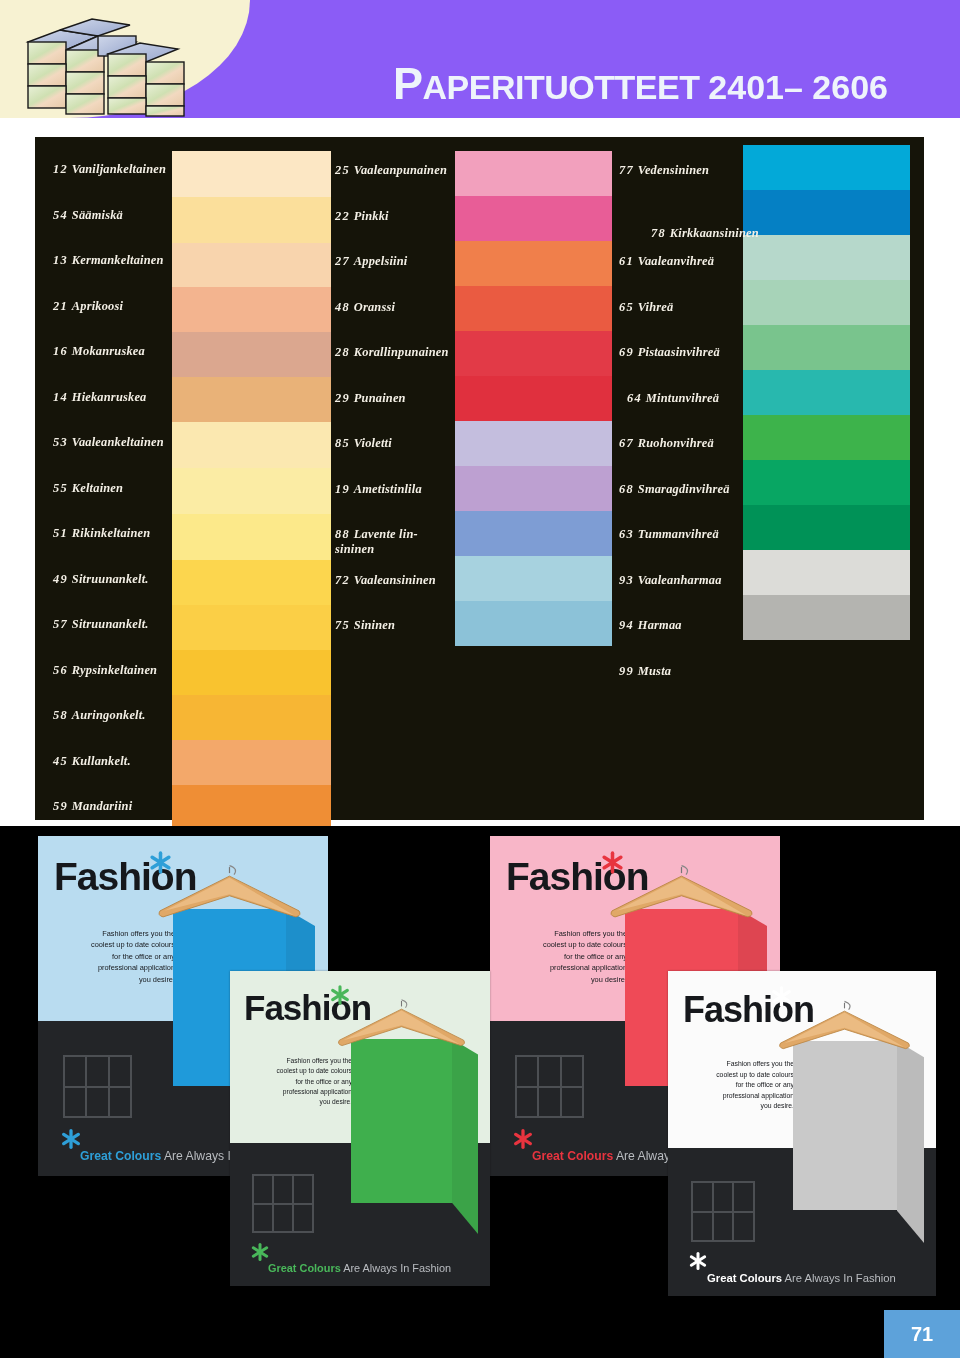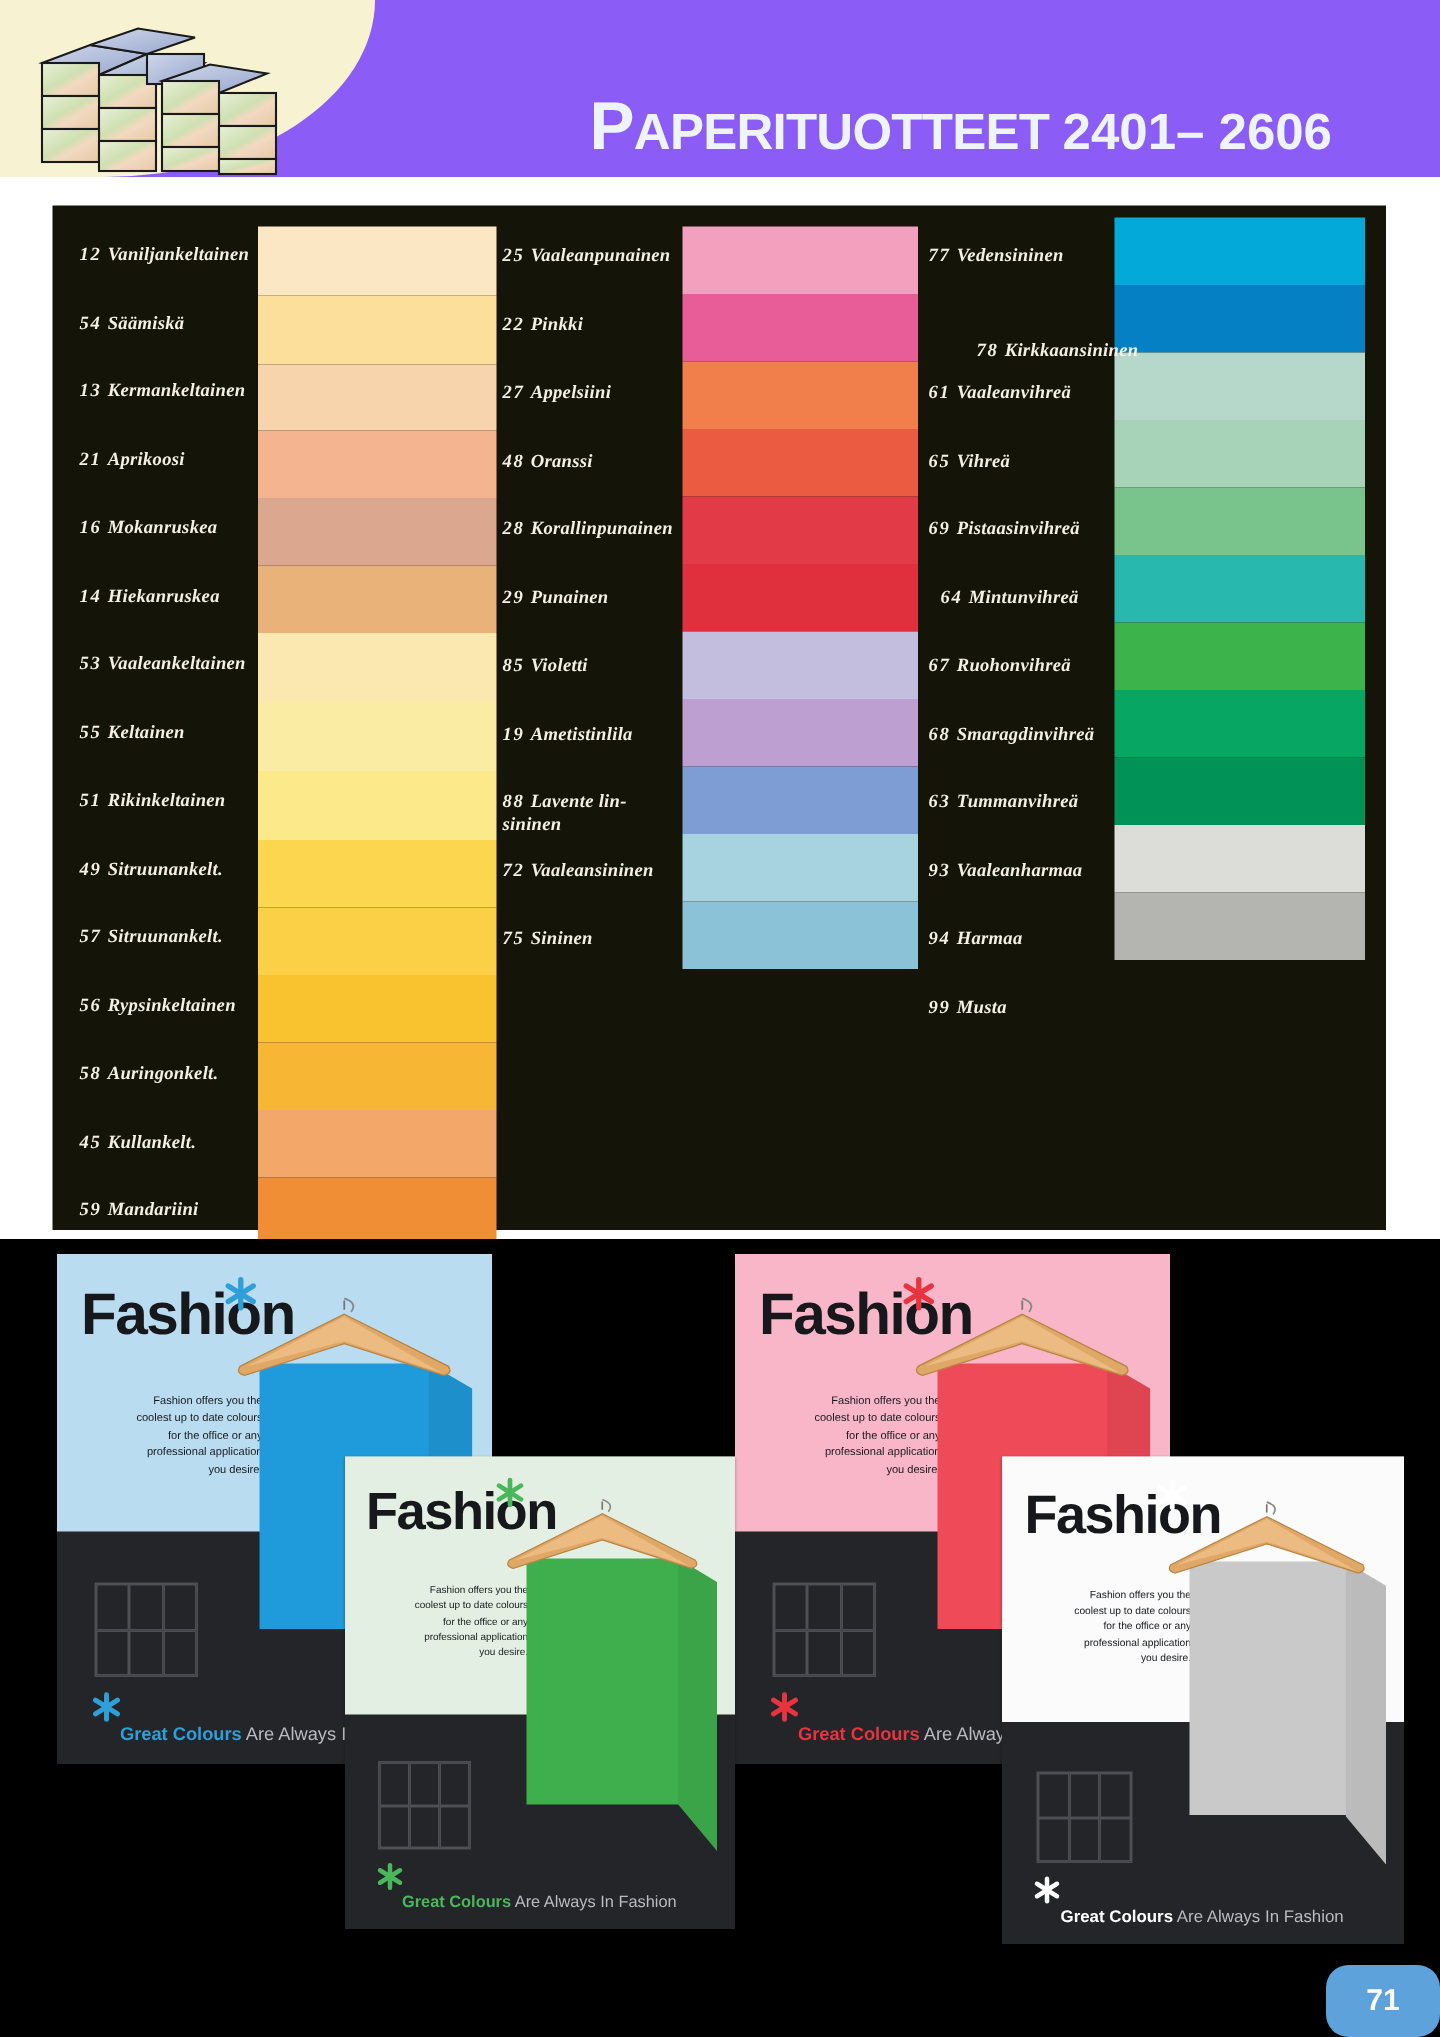--- a/index.html
+++ b/index.html
@@ -48,21 +48,21 @@
   .iconsgrid{position:absolute;display:grid;grid-template-columns:1fr 1fr 1fr;
       border:1px solid #4c4f53;}
   .iconsgrid div{border:.5px solid #4c4f53;}
   .tagline{position:absolute;font-family:"Liberation Sans","DejaVu Sans",sans-serif;
       font-weight:bold;white-space:nowrap;}
   .tagline .b{}
   .tagline .g{color:#b9bcc0;font-weight:normal;}
 
   #pagenum{position:absolute;left:884px;top:1310px;width:76px;height:48px;
       background:#5da2da;color:#ffffff;font-family:"Liberation Sans","DejaVu Sans",sans-serif;
-      font-weight:bold;font-size:20px;display:flex;align-items:center;justify-content:center;border-radius:15px;}
+      font-weight:bold;font-size:20px;display:flex;align-items:center;justify-content:center;}
 </style>
 </head>
 <body>
 
 <div id="header">
   <div id="header-cream"></div>
 
   <div id="boxes">
     <svg width="180" height="112" viewBox="0 0 180 112">
       <defs>

